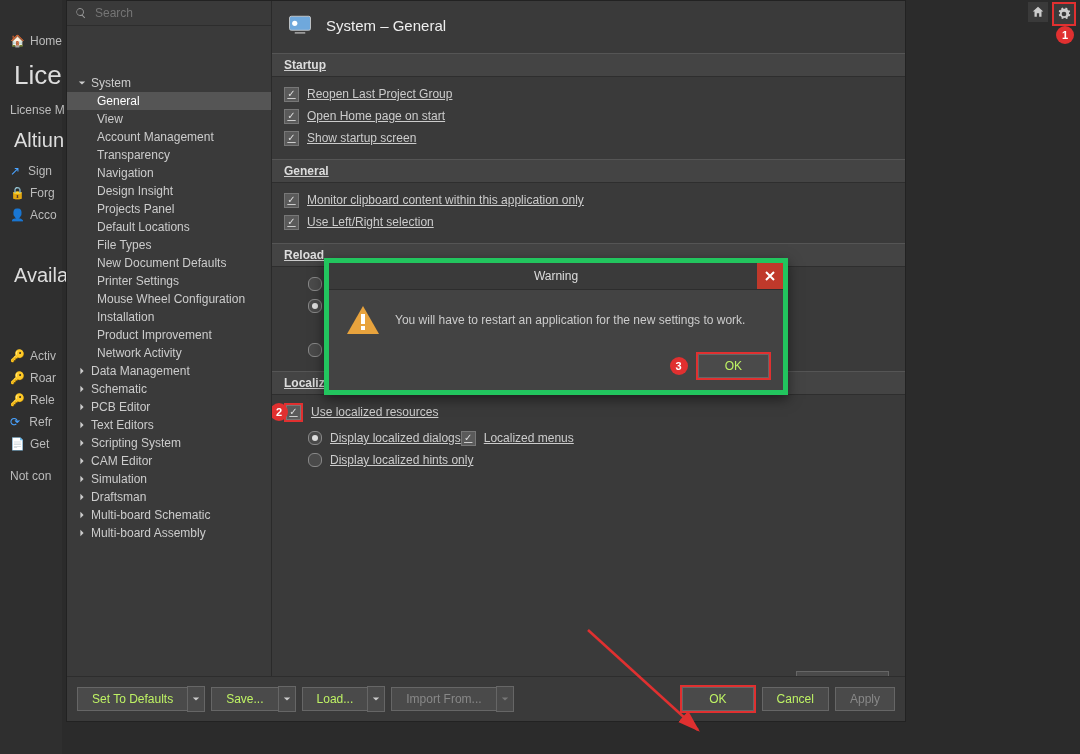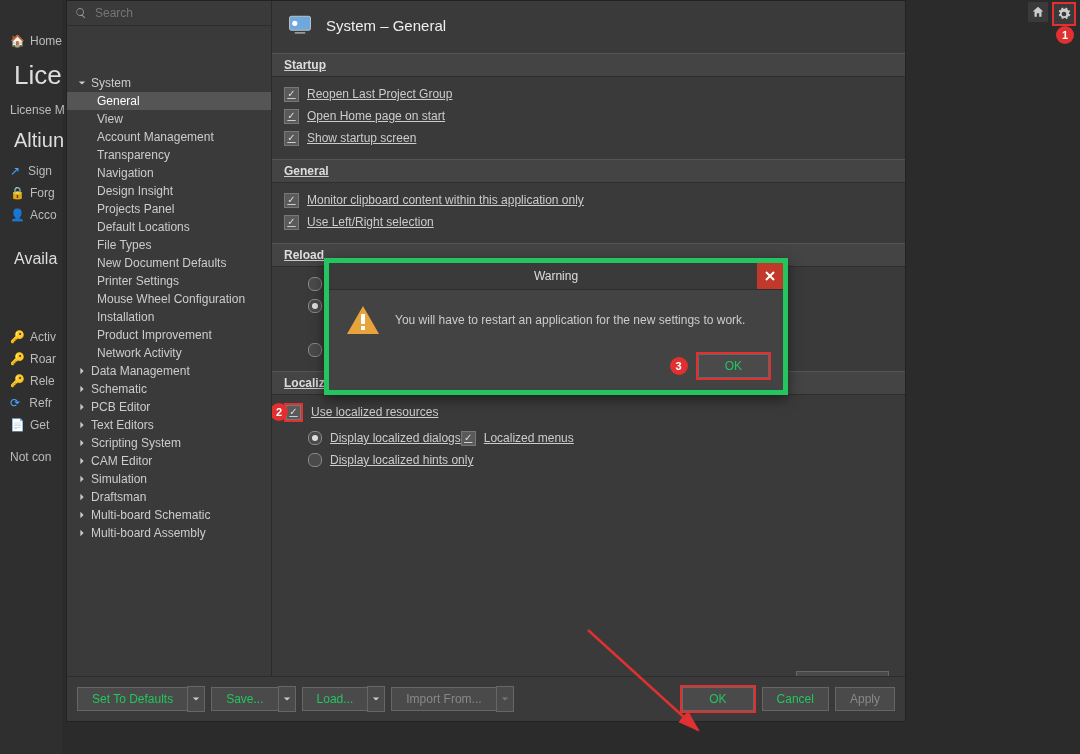--- a/index.html
+++ b/index.html
@@ -37,21 +37,21 @@
   .section-body{padding:6px 12px 10px 12px;}
   .chk-row{display:flex;align-items:center;gap:8px;height:22px;}
   .chk{width:13px;height:13px;background:#5a5a5a;border:1px solid #777;display:inline-flex;align-items:center;justify-content:center;}
   .chk.on::after{content:"✓";font-size:10px;color:#ddd;line-height:1;}
   .radio{width:12px;height:12px;border-radius:6px;border:1px solid #888;background:#4a4a4a;display:inline-flex;align-items:center;justify-content:center;}
   .radio.on::after{content:"";width:6px;height:6px;border-radius:3px;background:#ddd;}
   .indent{padding-left:24px;}
   .loc-row{display:flex;}
   .highlight-box{border:2px solid #e03030;padding:0;display:inline-flex;}
   .adv-row{display:flex;justify-content:flex-end;padding:10px 16px;}
-  .btn{background:#4a4a4a;border:1px solid #666;color:#22c55e;padding:4px 14px;font-size:12px;cursor:default;}
+  .btn{background:#4a4a4a;border:1px solid #666;color:#bef264;padding:4px 14px;font-size:12px;cursor:default;}
   .btn.dis{color:#888;}
   .footer{display:flex;align-items:center;gap:6px;padding:8px 10px;background:#3a3a3a;border-top:1px solid #2d2d2d;}
   .dd{display:flex;align-items:center;}
   .dd .btn{border-right:none;}
   .dd .caret{background:#4a4a4a;border:1px solid #666;width:16px;height:24px;display:flex;align-items:center;justify-content:center;}
   .dd .caret svg{width:8px;height:8px;fill:#ccc;}
   .spacer{flex:1;}
   .ok-high{border:2px solid #e03030;display:inline-flex;}
   .warn{position:absolute;left:324px;top:258px;width:454px;background:#434343;border:5px solid #22c55e;box-shadow:0 4px 12px rgba(0,0,0,0.5);}
   .warn-title{background:#3a3a3a;display:flex;align-items:center;justify-content:center;height:26px;color:#ddd;border-bottom:1px solid #2d2d2d;position:relative;}
@@ -94,21 +94,21 @@
         <span>Sign</span>
       </div>
     <div class="bg-item">
         <span class="ico" style="color:#4aa3ff">🔒</span>
         <span>Forg</span>
       </div>
     <div class="bg-item">
         <span class="ico" style="color:#4aa3ff">👤</span>
         <span>Acco</span>
       </div>
-    <div class="bg-title" style="font-size:16px;margin-top:16px">Availa</div>
+    <div class="bg-title" style="font-size:20px;margin-top:30px">Availa</div>
     <div style="height:50px"></div>
     <div class="bg-item">
         <span class="ico">🔑</span>
         <span>Activ</span>
       </div>
     <div class="bg-item">
         <span class="ico">🔑</span>
         <span>Roar</span>
       </div>
     <div class="bg-item">

